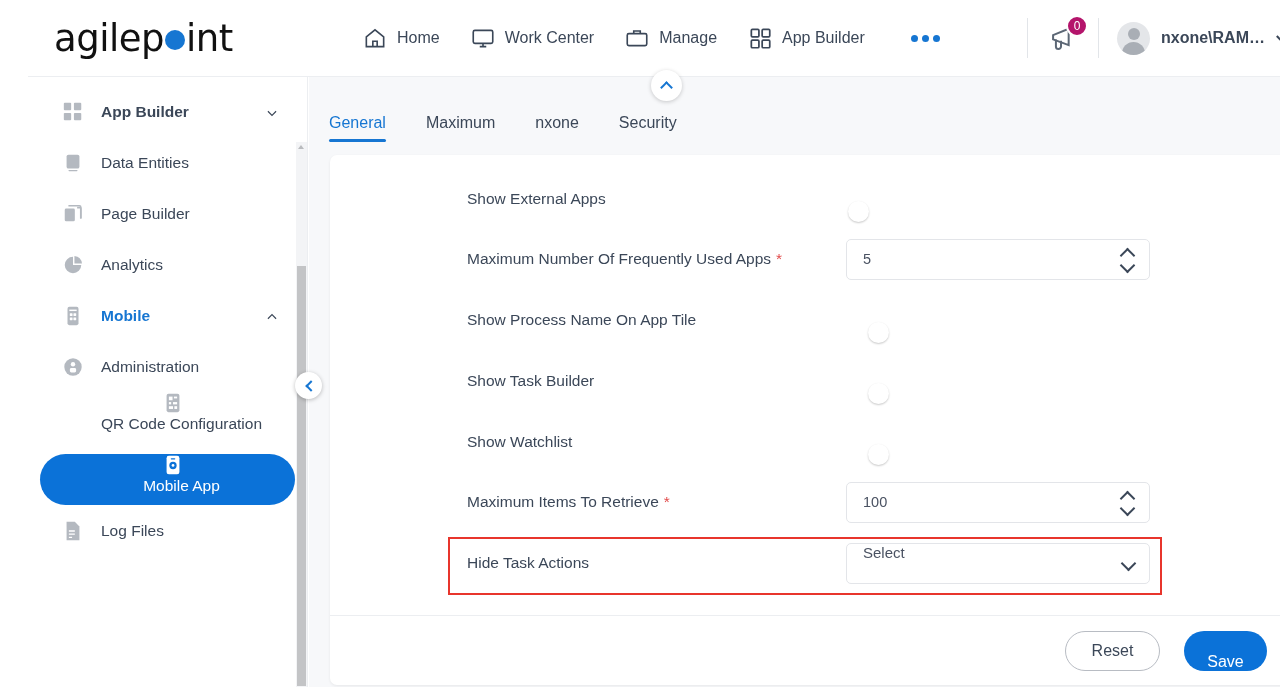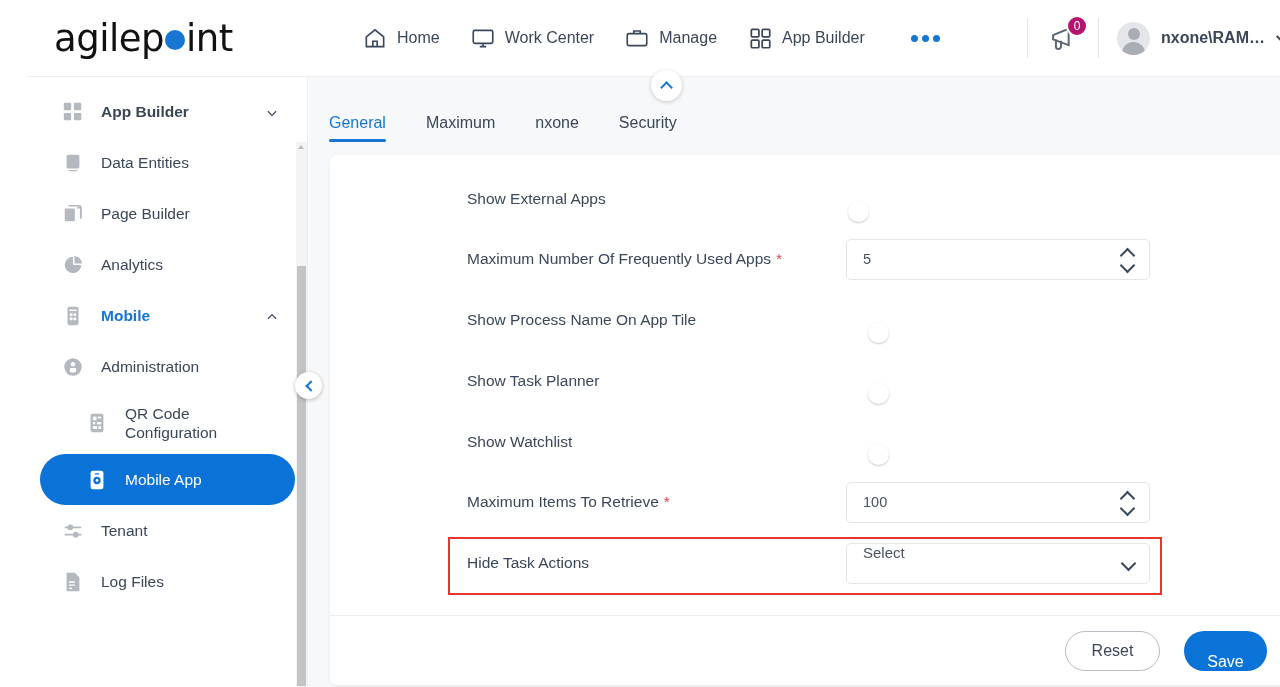--- a/index.html
+++ b/index.html
@@ -91,21 +91,21 @@
     display: flex; align-items: center; height: 51px;
     padding: 0 18px 0 22px; cursor: pointer; color: #3b4758; font-size: 15.5px;
     border-radius: 26px; margin: 0 12px 0 12px;
   }
   .navrow .ic { width: 22px; height: 22px; margin-right: 17px; flex: none; display:block; }
   .navrow .lbl { flex: 1; }
   .navrow.active { background: #0b72d8; color: #ffffff; }
   .navrow.open-parent .lbl { color: #1676d2; font-weight: bold; }
   .navrow.bold .lbl { font-weight: bold; }
   .chev { width: 12px; height: 12px; flex: none; }
-  .navrow.sub { padding-left: 46px; }
+  .navrow.sub { padding-left: 46px; flex-direction: column; }
   .navrow.sub.tall { height: 62px; }
   .navrow.sub .lbl { line-height: 19px; }
 
   .sb-scroll {
     position: absolute; left: 268px; top: 142px; width: 11px; height: 545px;
     background: #f3f4f6; z-index: 5;
   }
   .sb-scroll .thumb {
     position: absolute; top: 124px; left: 1px; width: 9px; height: 420px; background: #c3c4c6;
   }
@@ -437,30 +437,20 @@
           <svg viewBox="0 0 24 24" width="22" height="22" fill="#ffffff">
             <rect x="5" y="2" width="14" height="20" rx="2.5"></rect>
             <circle cx="12" cy="12.5" r="4" fill="#0b72d8"></circle>
             <circle cx="12" cy="12.5" r="1.5" fill="#ffffff"></circle>
             <rect x="9.5" y="4.5" width="5" height="1.4" rx="0.7" fill="#0b72d8"></rect>
           </svg>
         </span>
         <span class="lbl">Mobile App</span>
       </div>
 
-      <div class="navrow">
-        <span class="ic">
-          <svg viewBox="0 0 24 24" width="22" height="22" fill="none" stroke="#b4b9c0" stroke-width="1.8">
-            <path d="M3 8 H21 M3 16 H21"></path>
-            <circle cx="9" cy="8" r="2.2" fill="#b4b9c0"></circle>
-            <circle cx="15" cy="16" r="2.2" fill="#b4b9c0"></circle>
-          </svg>
-        </span>
-        <span class="lbl">Tenant</span>
-      </div>
 
       <div class="navrow">
         <span class="ic">
           <svg viewBox="0 0 24 24" width="22" height="22" fill="#b4b9c0">
             <path d="M5 2 H14 L19 7 V22 H5 Z"></path>
             <path d="M7.5 12 H14 M7.5 15.5 H14 M7.5 19 H11" stroke="#fff" stroke-width="1.4"></path>
           </svg>
         </span>
         <span class="lbl">Log Files</span>
       </div>
@@ -522,21 +512,21 @@
         </div>
 
         <div class="frow" style="top:139px;">
           <span class="flabel">Show Process Name On App Tile</span>
           <span class="fctl">
             <span class="toggle on"><span class="knob"></span></span>
           </span>
         </div>
 
         <div class="frow" style="top:200px;">
-          <span class="flabel">Show Task Planner</span>
+          <span class="flabel">Show Task Builder</span>
           <span class="fctl">
             <span class="toggle on"><span class="knob"></span></span>
           </span>
         </div>
 
         <div class="frow" style="top:261px;">
           <span class="flabel">Show Watchlist</span>
           <span class="fctl">
             <span class="toggle on"><span class="knob"></span></span>
           </span>

